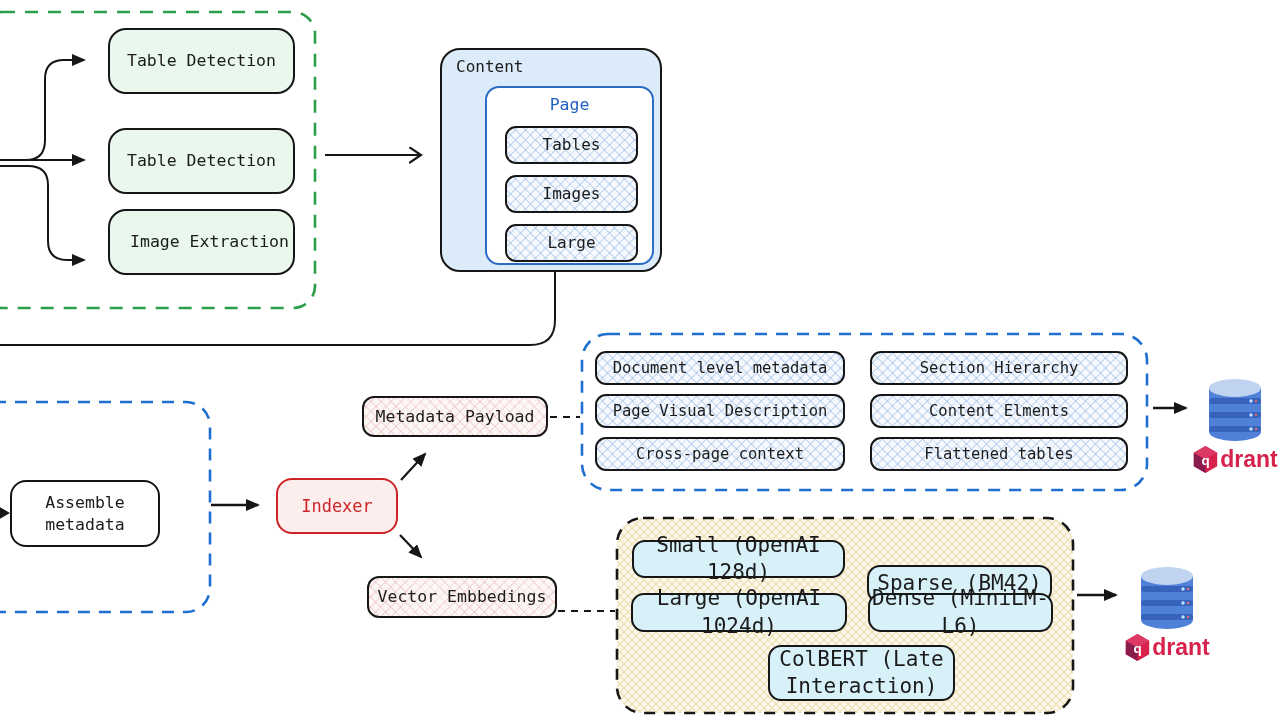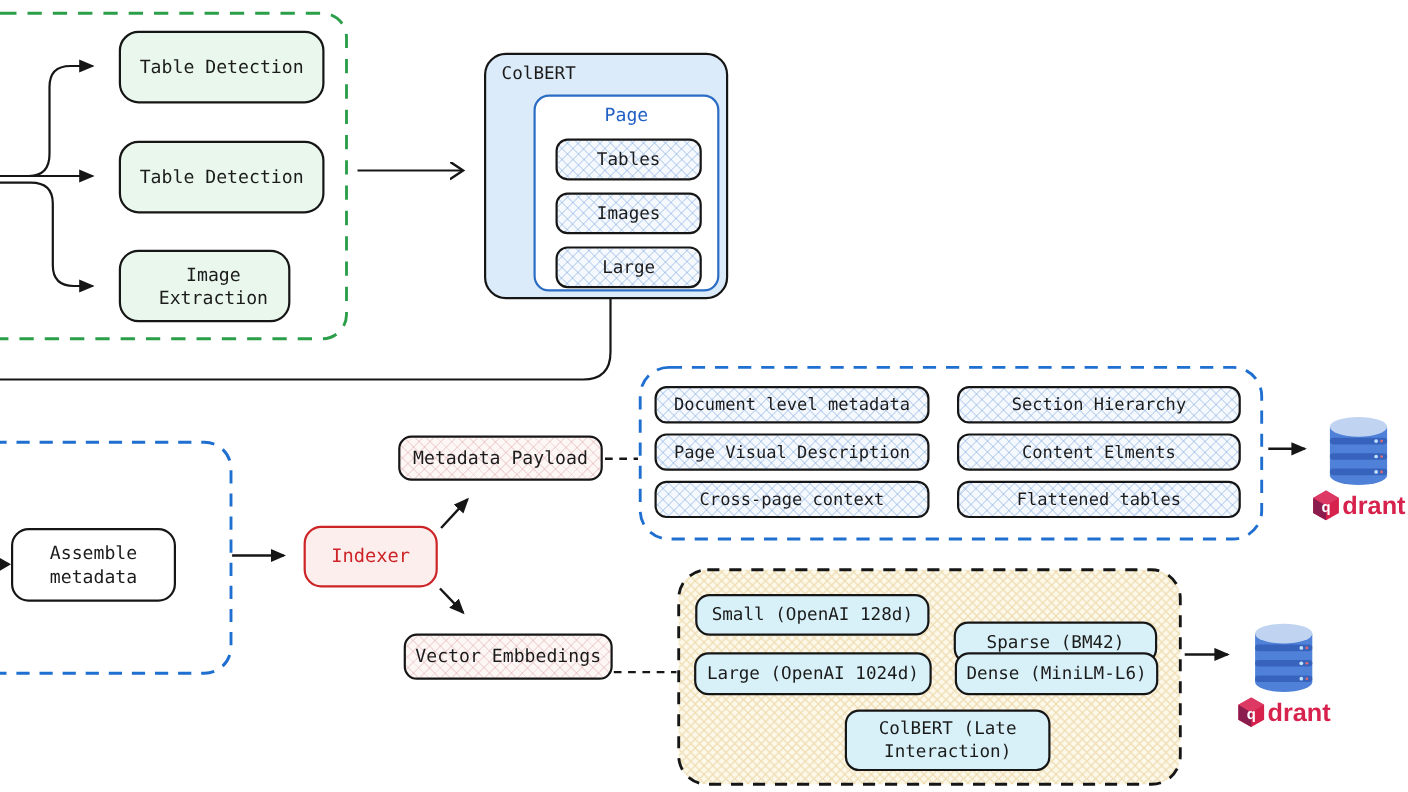--- a/index.html
+++ b/index.html
@@ -18,21 +18,21 @@
        font-size:16.5px;line-height:1.3;background:#fff;box-sizing:border-box;}
   .green{background:var(--green_fill);border-radius:18px;margin-left:10px;}
   .hatch-blue{background-color:#f5f9fe;border-radius:11px;
     background-image:
       repeating-linear-gradient(45deg, rgba(125,165,220,.33) 0 1.3px, transparent 1.3px 7px),
       repeating-linear-gradient(135deg, rgba(125,165,220,.33) 0 1.3px, transparent 1.3px 7px);}
   .hatch-pink{background-color:#fcf6f5;border-radius:12px;
     background-image:
       repeating-linear-gradient(45deg, rgba(220,150,150,.26) 0 1.2px, transparent 1.2px 7px),
       repeating-linear-gradient(135deg, rgba(220,150,150,.26) 0 1.2px, transparent 1.2px 7px);}
-  .cyan{background:var(--cyan_fill);border-radius:13px;font-size:16px;}
+  .cyan{background:var(--cyan_fill);border-radius:13px;font-size:21px;}
   .field{font-size:15.5px;}
   #document-box{left:440px;top:48px;width:222px;height:224px;background:var(--doc_fill);
        border-radius:20px;display:block;}
   #document-label{position:absolute;left:14px;top:7px;font-size:16px;}
   #page-box{position:absolute;left:43px;top:36px;width:169px;height:179px;background:#fff;
        border:2px solid var(--page_border);border-radius:14px;box-sizing:border-box;}
   #page-label{position:absolute;width:100%;text-align:center;top:6px;color:var(--page_title);font-size:16.5px;}
   .page-item{position:absolute;left:18px;width:133px;height:38px;border:2px solid var(--black);
        display:flex;align-items:center;justify-content:center;font-size:16px;box-sizing:border-box;}
   #indexer-box{left:276px;top:478px;width:122px;height:56px;border:2px solid var(--red_border);
@@ -83,24 +83,24 @@
 
     <path d="M 550,417 H 580" fill="none" stroke="var(--black)" stroke-width="2.2" stroke-dasharray="7 6"></path>
     <path d="M 558,611 H 615" fill="none" stroke="var(--black)" stroke-width="2.2" stroke-dasharray="7 6"></path>
 
     <path d="M 1153,408 H 1186" fill="none" stroke="var(--black)" stroke-width="2.4" marker-end="url(#arr)"></path>
     <path d="M 1077,595 H 1116" fill="none" stroke="var(--black)" stroke-width="2.4" marker-end="url(#arr)"></path>
   </svg>
 
   <div class="box green" style="left:98px;top:28px;width:187px;height:66px;">Table Detection</div>
   <div class="box green" style="left:98px;top:128px;width:187px;height:66px;">Table Detection</div>
-  <div class="box green" style="left:98px;top:227px;width:156px;height:66px;padding-left:16px;">Image Extraction</div>
+  <div class="box green" style="left:98px;top:209px;width:187px;height:66px;padding-left:16px;">Image Extraction</div>
 
   <div class="box" id="document-box">
-    <div id="document-label">ColBERT</div>
+    <div id="document-label">Content</div>
     <div id="page-box">
       <div id="page-label">Page</div>
       <div class="page-item hatch-blue" style="top:38px;">Tables</div>
       <div class="page-item hatch-blue" style="top:87px;">Images</div>
       <div class="page-item hatch-blue" style="top:136px;">Large</div>
     </div>
   </div>
 
   <div class="box" style="left:10px;top:480px;width:150px;height:67px;padding:0 2px;">Assemble metadata</div>
 

